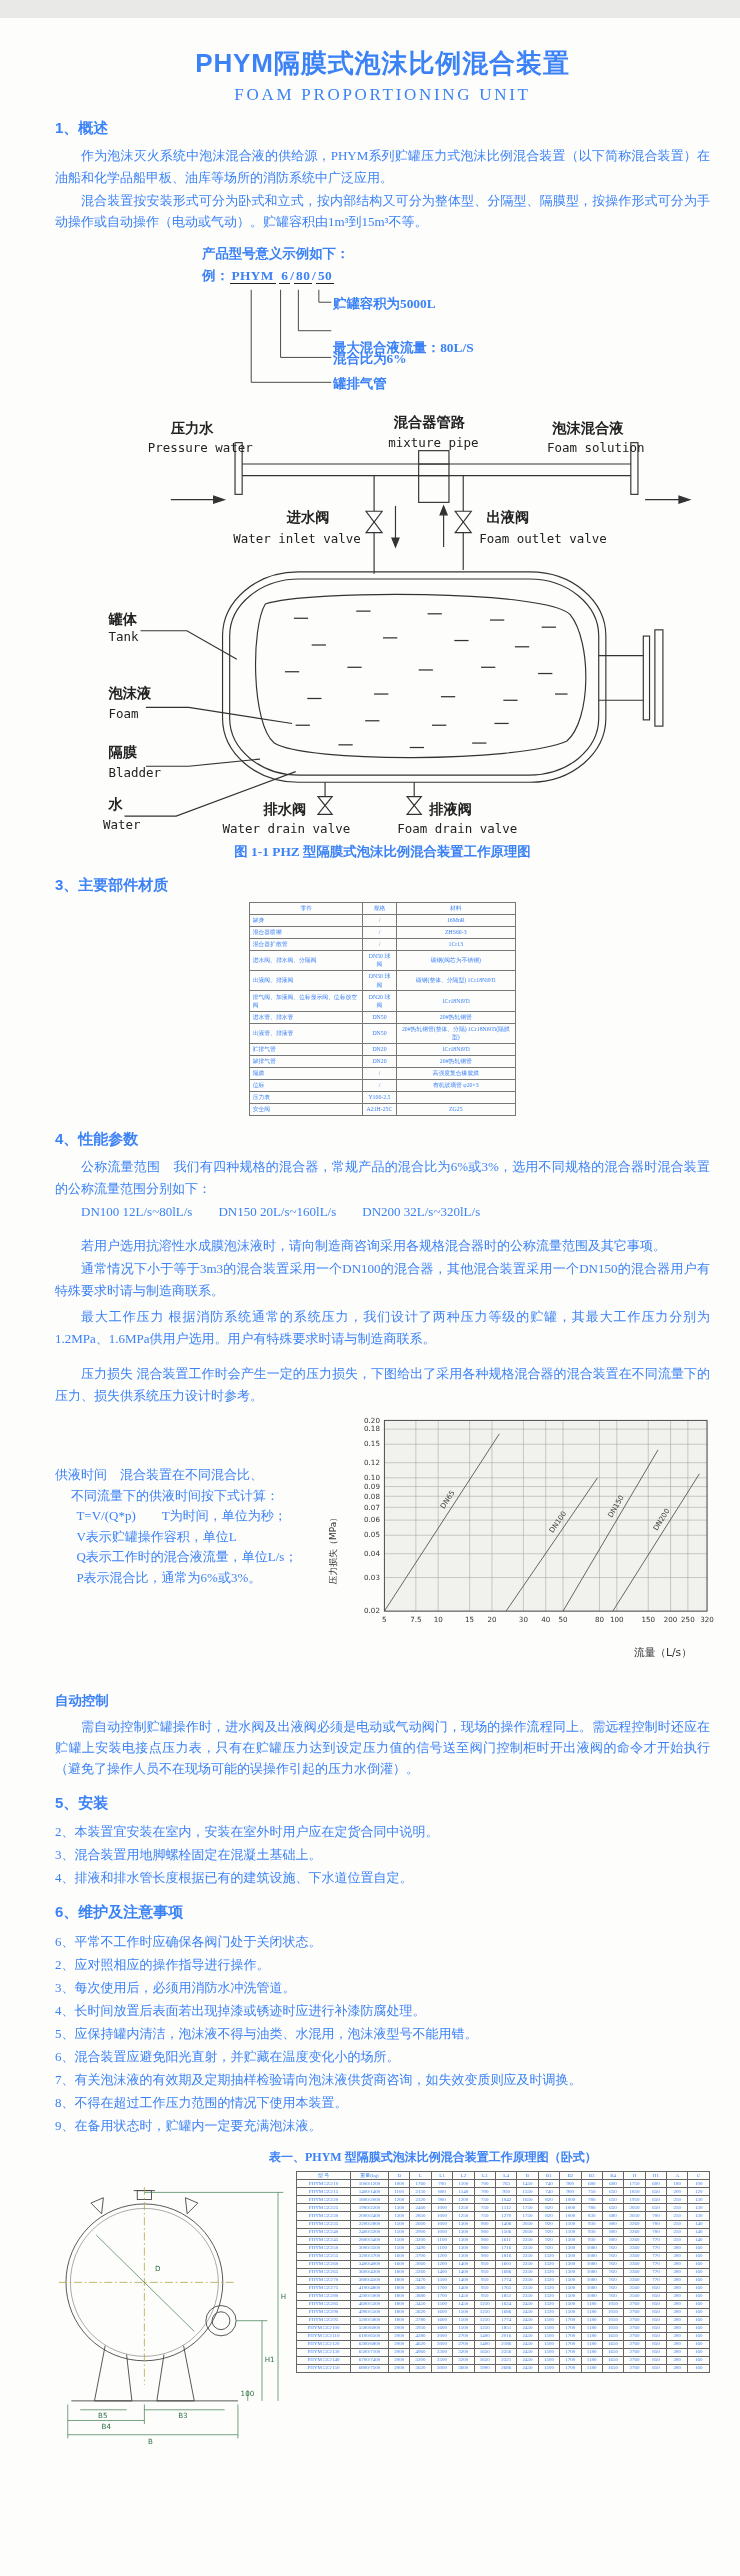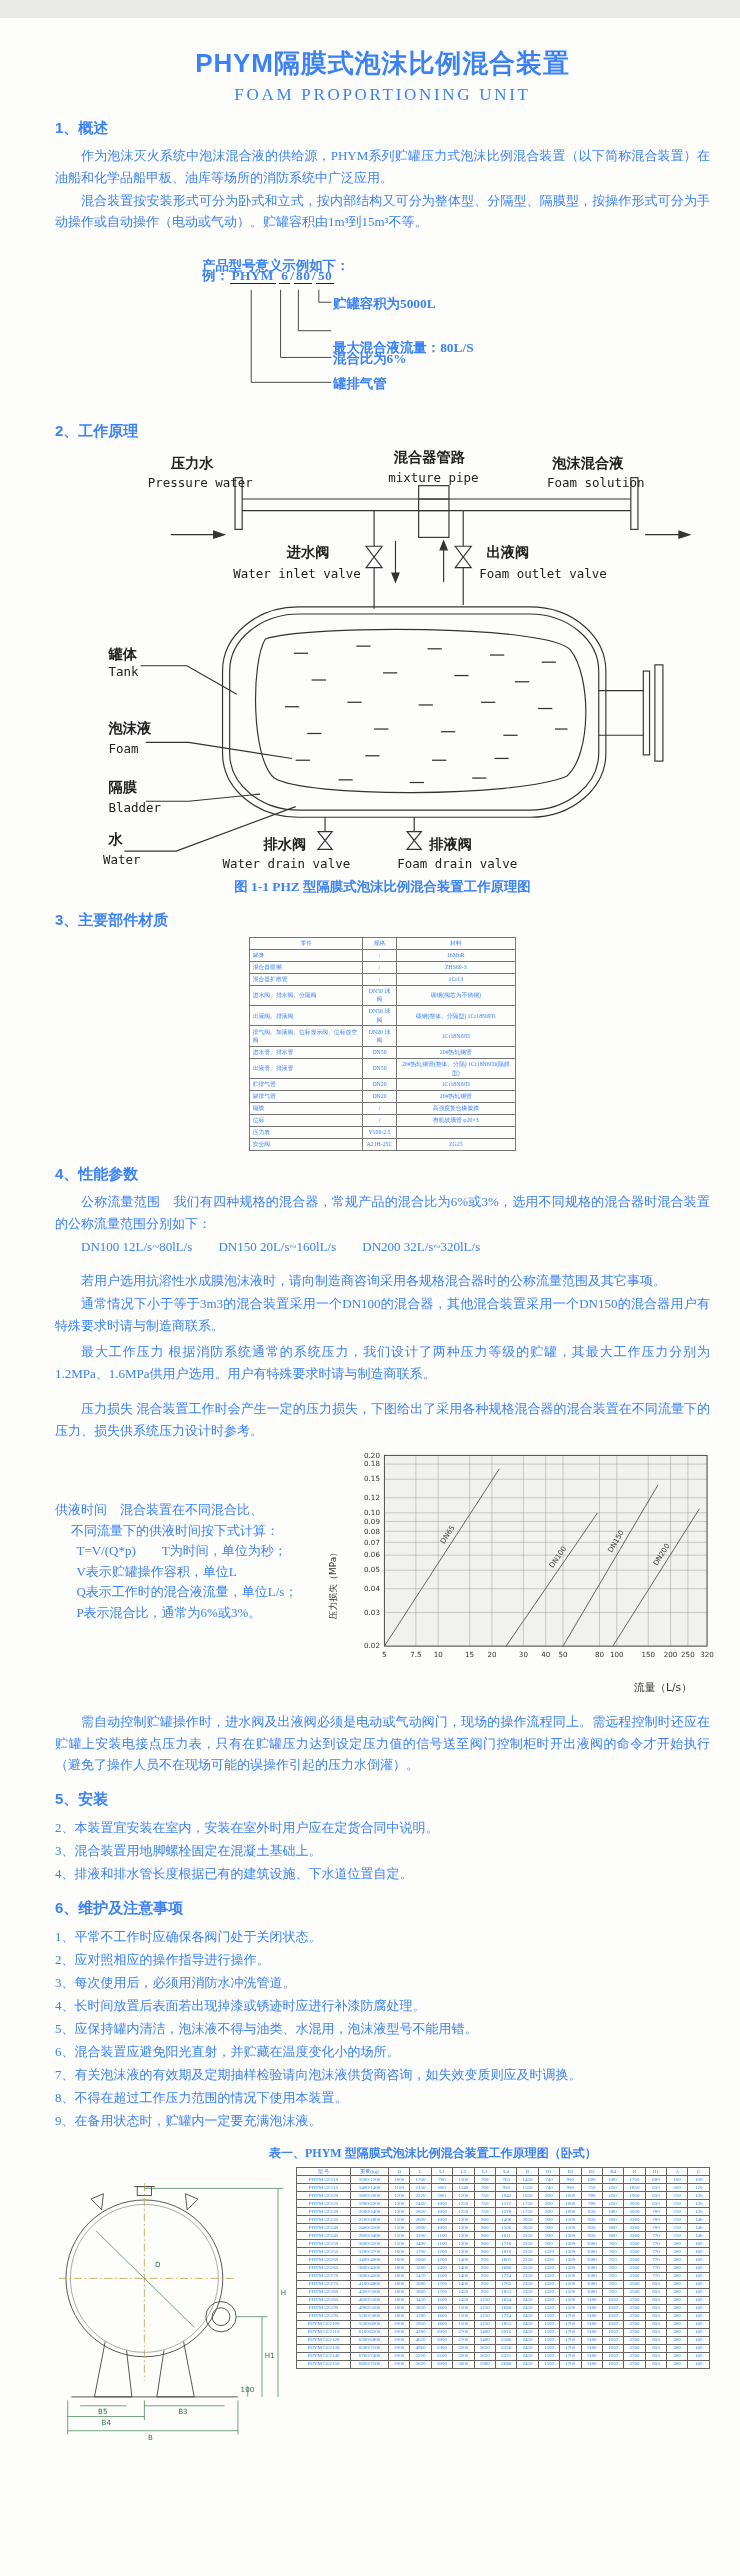--- a/index.html
+++ b/index.html
@@ -7,21 +7,21 @@
         color:#3b82f6;font-family:"Liberation Serif","DejaVu Serif",serif;}
   .content{padding:21.4px 30px 0 55px;}
   .doc-title{text-align:center;font-family:"Liberation Sans","DejaVu Sans",sans-serif;
              font-weight:bold;font-size:26px;margin:7.1px 0 3.6px;letter-spacing:0.9px;}
   .doc-subtitle{text-align:center;font-size:17px;letter-spacing:2.7px;margin:0 0 14.3px;}
   .sec-h{font-family:"Liberation Sans","DejaVu Sans",sans-serif;font-weight:bold;font-size:15px;margin:14.3px 0 7.1px;}
   p.body{font-size:13px;line-height:21.4px;margin:0 0 1.8px;text-indent:2em;text-align:justify;}
   p.item{font-size:13px;line-height:23px;margin:0;}
   
   .model-block{position:relative;height:162px;margin-top:12.5px;font-weight:bold;font-size:13.4px;}
-  .model-intro{position:absolute;left:147px;top:12px;}
+  .model-intro{position:absolute;left:147px;top:0;}
   .model-example{position:absolute;left:147px;top:22px;letter-spacing:0.4px;}
   .model-example .seg{border-bottom:1.2px solid #222;padding:0 1.8px;}
   .model-lines{position:absolute;left:147px;top:43px;}
   .model-callout{position:absolute;left:278px;white-space:nowrap;}
   
   .pd-wrap{margin:5.3px 0 0 16px;}
   .pd-caption{text-align:center;font-weight:bold;font-size:13.4px;margin:3.6px 0 9px;}
   .pd-cn{font-family:"Liberation Sans","DejaVu Sans",sans-serif;font-weight:600;font-size:16px;fill:#222;}
   .pd-en{font-family:"DejaVu Sans Mono","Liberation Mono",monospace;font-size:14px;fill:#222;}
   
@@ -70,21 +70,20 @@
         <polyline points="88,2 88,78 145,78"></polyline>
         <polyline points="55,2 55,106 145,106"></polyline>
       </g>
     </svg>
     <div class="model-callout" style="top:50px">贮罐容积为5000L</div>
     <div class="model-callout" style="top:94px">最大混合液流量：80L/S</div>
     <div class="model-callout" style="top:105px">混合比为6%</div>
     <div class="model-callout" style="top:130px">罐排气管</div>
   </div>
 
-  <div class="sec-h">2、工作原理</div>
 
   <div class="pd-wrap">
     <svg width="624" height="423" viewBox="0 0 700 474">
       <g fill="none" stroke="#333" stroke-width="1.3">
 
         <line x1="192" y1="57" x2="628" y2="57"></line>
             <line x1="192" y1="70" x2="628" y2="70"></line>
         <rect x="184" y="33" width="8" height="58"></rect>
             <rect x="628" y="33" width="8" height="58"></rect>
 
@@ -356,29 +355,30 @@
               <text font-size="8" fill="#44443e" font-family="DejaVu Sans, sans-serif" transform="translate(258.9626671322875,134.73123048965059) rotate(-55.55466943651736)">DN100</text>
               <polyline points="270.4229950582042,222 376.9435914221039,41.14901943694903" fill="none" stroke="#55554f" stroke-width="1"></polyline>
               <text font-size="8" fill="#44443e" font-family="DejaVu Sans, sans-serif" transform="translate(325.009323058349,117.53196069032197) rotate(-59.50206334918869)">DN150</text>
               <polyline points="326.29162664442964,222 423.43152003936353,67.88590907112524" fill="none" stroke="#55554f" stroke-width="1"></polyline>
               <text font-size="8" fill="#44443e" font-family="DejaVu Sans, sans-serif" transform="translate(375.7185680116433,132.23724998911888) rotate(-57.77629492284788)">DN200</text>
             </g>
       </svg>
     </div>
   </div>
 
+  <div class="auto-h">自动控制</div>
   <p class="body">需自动控制贮罐操作时，进水阀及出液阀必须是电动或气动阀门，现场的操作流程同上。需远程控制时还应在贮罐上安装电接点压力表，只有在贮罐压力达到设定压力值的信号送至阀门控制柜时开出液阀的命令才开始执行（避免了操作人员不在现场可能的误操作引起的压力水倒灌）。</p>
 
   <div class="sec-h">5、安装</div>
   <p class="item">2、本装置宜安装在室内，安装在室外时用户应在定货合同中说明。</p>
   <p class="item">3、混合装置用地脚螺栓固定在混凝土基础上。</p>
   <p class="item">4、排液和排水管长度根据已有的建筑设施、下水道位置自定。</p>
 
   <div class="sec-h">6、维护及注意事项</div>
-  <p class="item">1、平常不工作时应确保各阀门处于关闭状态。</p>
+  <p class="item">6、平常不工作时应确保各阀门处于关闭状态。</p>
   <p class="item">2、应对照相应的操作指导进行操作。</p>
   <p class="item">3、每次使用后，必须用消防水冲洗管道。</p>
   <p class="item">4、长时间放置后表面若出现掉漆或锈迹时应进行补漆防腐处理。</p>
   <p class="item">5、应保持罐内清洁，泡沫液不得与油类、水混用，泡沫液型号不能用错。</p>
   <p class="item">6、混合装置应避免阳光直射，并贮藏在温度变化小的场所。</p>
   <p class="item">7、有关泡沫液的有效期及定期抽样检验请向泡沫液供货商咨询，如失效变质则应及时调换。</p>
   <p class="item">8、不得在超过工作压力范围的情况下使用本装置。</p>
   <p class="item">9、在备用状态时，贮罐内一定要充满泡沫液。</p>
 
   <div class="tbl-title">表一、PHYM 型隔膜式泡沫比例混合装置工作原理图（卧式）</div>

